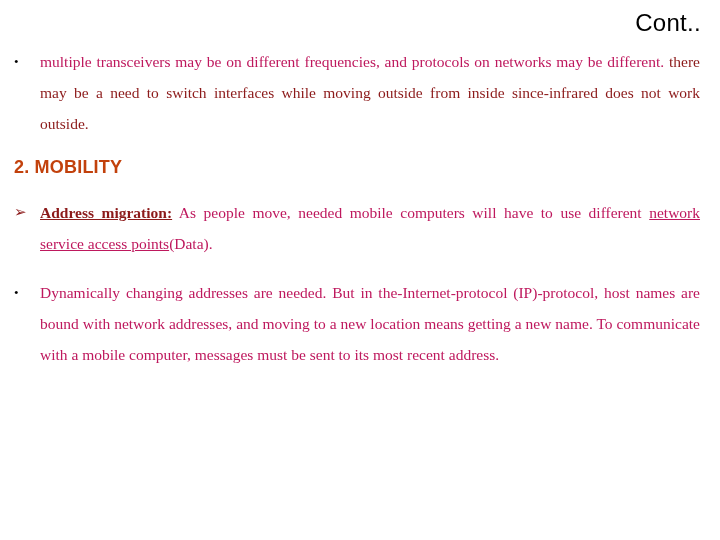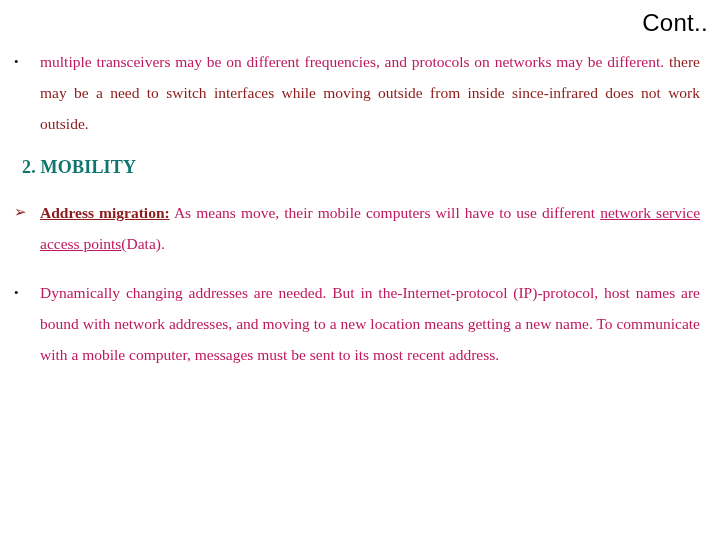--- a/index.html
+++ b/index.html
@@ -20,21 +20,21 @@
     position: relative;
     width: 720px;
     height: 540px;
     box-sizing: border-box;
   }
 
   
   .slide-title {
     position: absolute;
     top: 8px;
-    left: 16px;
+    left: 9px;
     width: 692px;
     text-align: right;
     font-family: "Liberation Sans", "DejaVu Sans", sans-serif;
     font-size: 24px;
     line-height: 30px;
     color: #000000;
     letter-spacing: 0.3px;
   }
 
   
@@ -79,26 +79,26 @@
   .plain-para {
     padding-left: 14px;
     padding-right: 22px;
     font-size: 15.5px;
     line-height: 31px;
     text-align: justify;
     text-align-last: left;
   }
 
   .section-head {
-    padding-left: 22px;
-    font-family: Liberation Serif, serif;
+    padding-left: 14px;
+    font-family: Liberation Sans, sans-serif;
     font-weight: bold;
     font-size: 18px;
     line-height: 28px;
-    color: #0f766e;
+    color: #c2410c;
     letter-spacing: 0.2px;
   }
 
   
   .red    { color: #8C1A1A; }
   .black  { color: #be185d; }
   .u      { text-decoration: underline; margin-top: 24px; }
   .b      { font-weight: bold; }
 
   .spacer-sm { height: 8px; }
@@ -126,21 +126,21 @@
     <div class="section-head">2. MOBILITY</div>
 
     <div class="spacer-sm"></div>
 
 
     <div class="spacer-sm"></div>
 
     <div class="bullet-row">
       <span class="bullet-mark arrow">➢</span>
       <div class="bullet-body">
-        <span class="red b u">Address migration:</span><span class="black"> As means move, their mobile computers will have to use different  </span><span class="black u">network service access points</span><span class="black">(Data).</span>
+        <span class="red b u">Address migration:</span><span class="black"> As people move, needed mobile computers will have to use different  </span><span class="black u">network service access points</span><span class="black">(Data).</span>
       </div>
     </div>
 
     <div class="spacer-lg"></div>
 
     <div class="bullet-row">
       <span class="bullet-mark dot">•</span>
       <div class="bullet-body">
         <span class="black">Dynamically changing addresses are needed. But in the-Internet-protocol (IP)-protocol, host names are bound with network addresses, and moving to a new location means getting a new name. To communicate with a mobile computer, messages must be sent to its most recent address.</span>
       </div>

